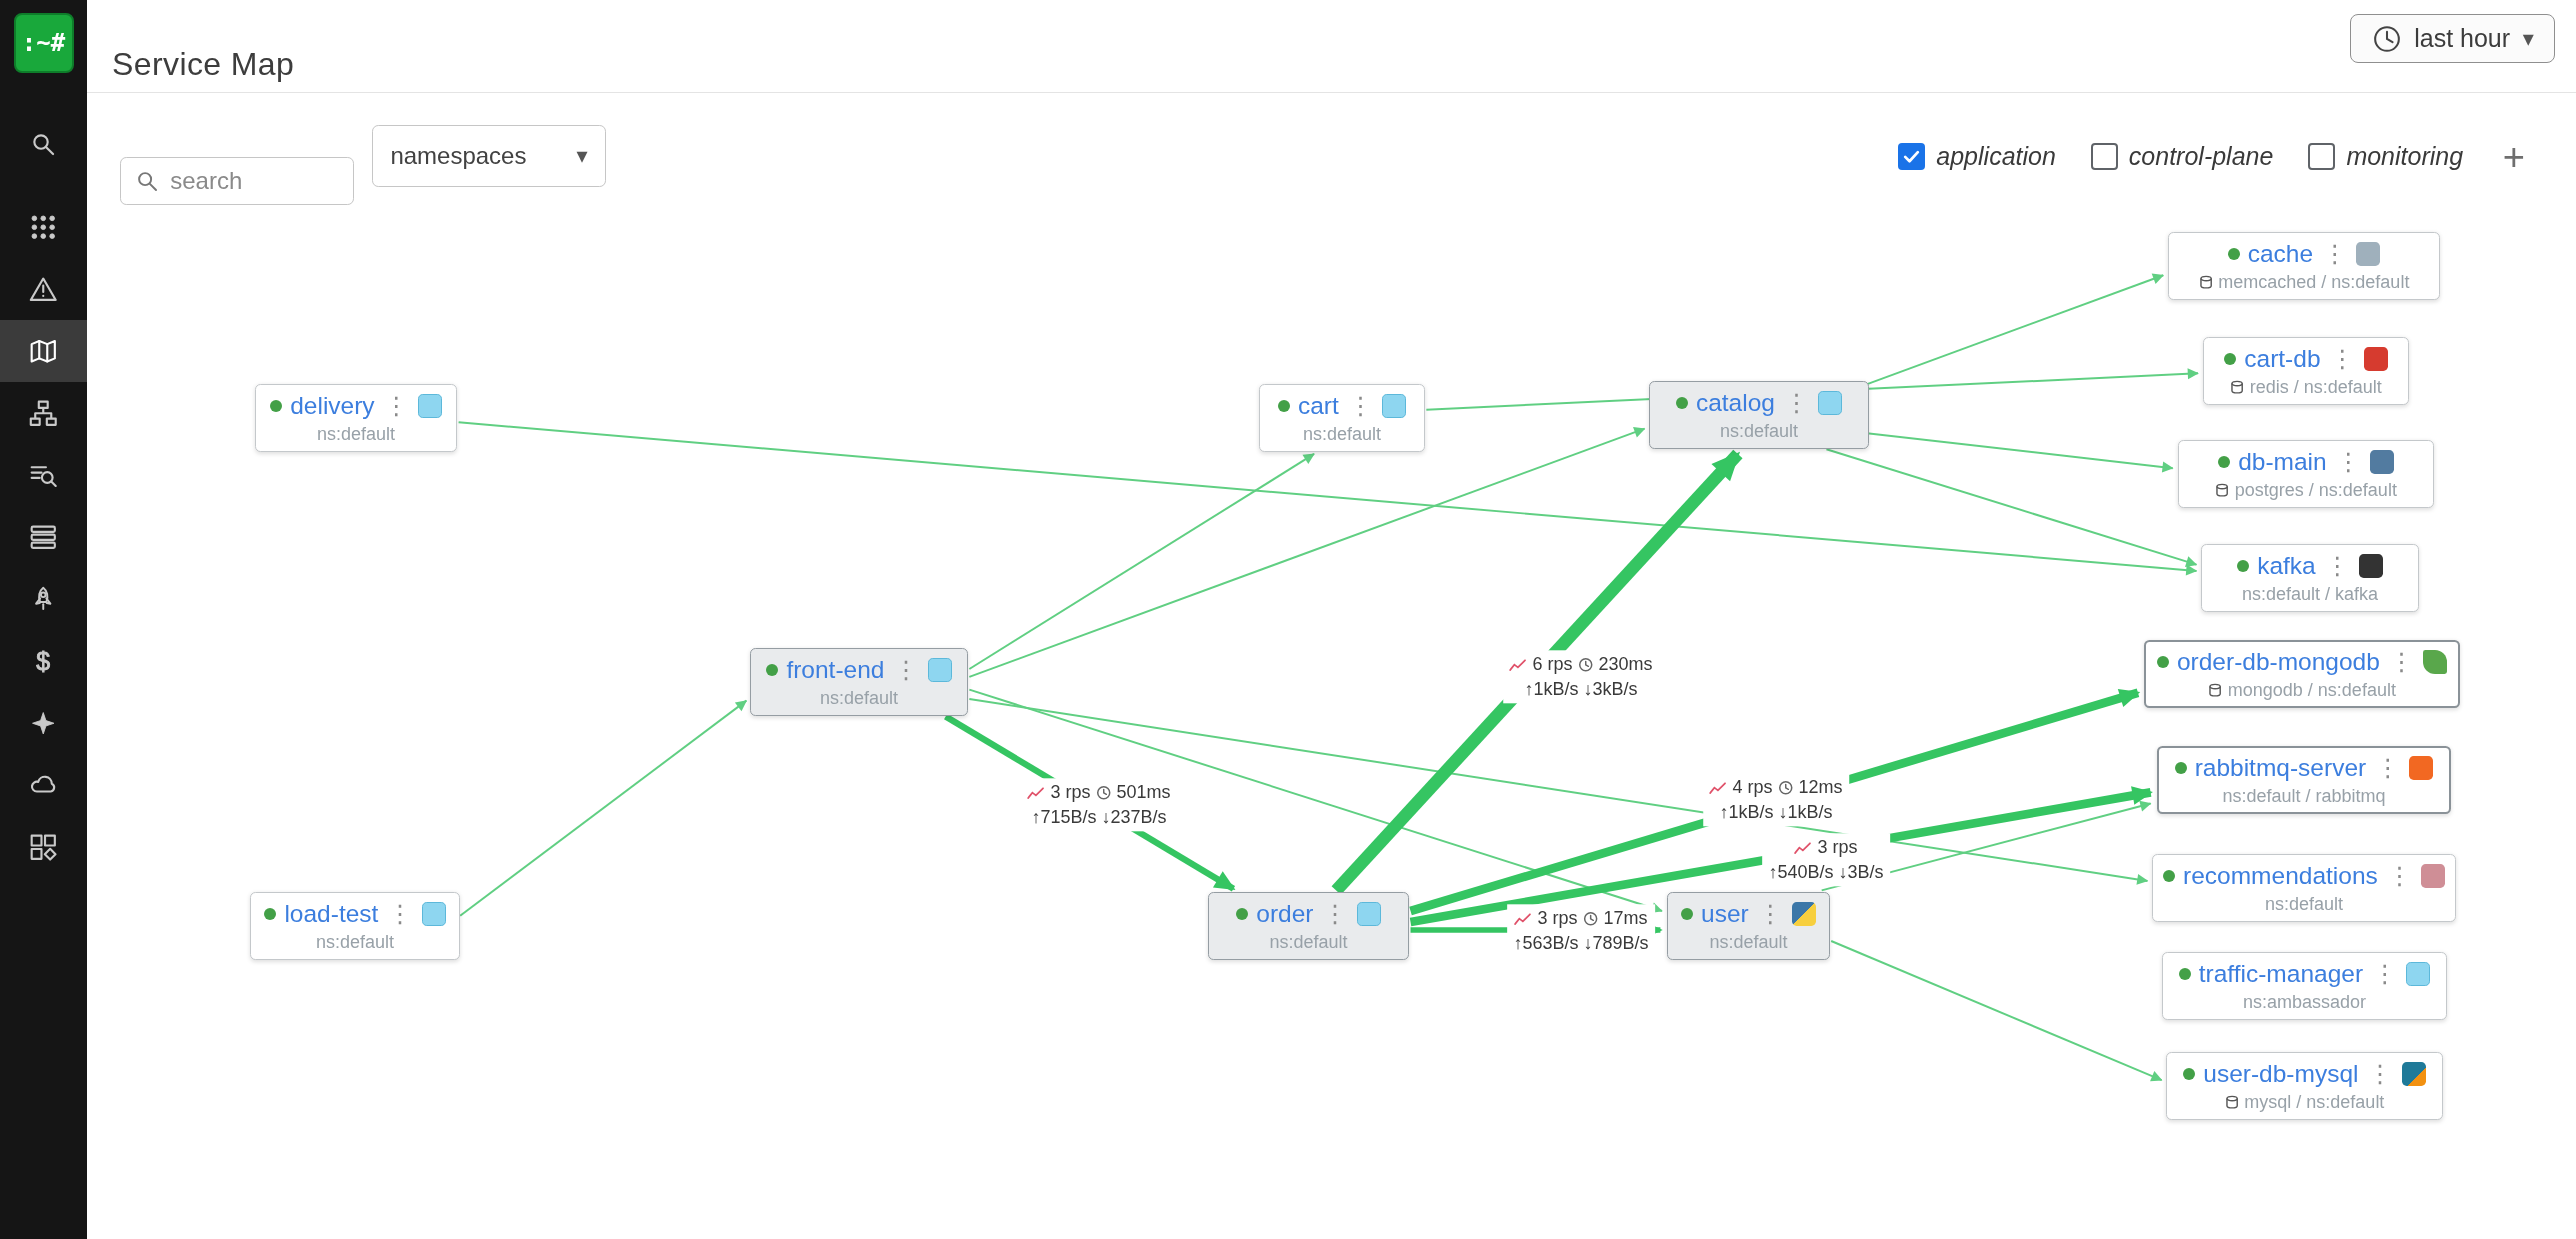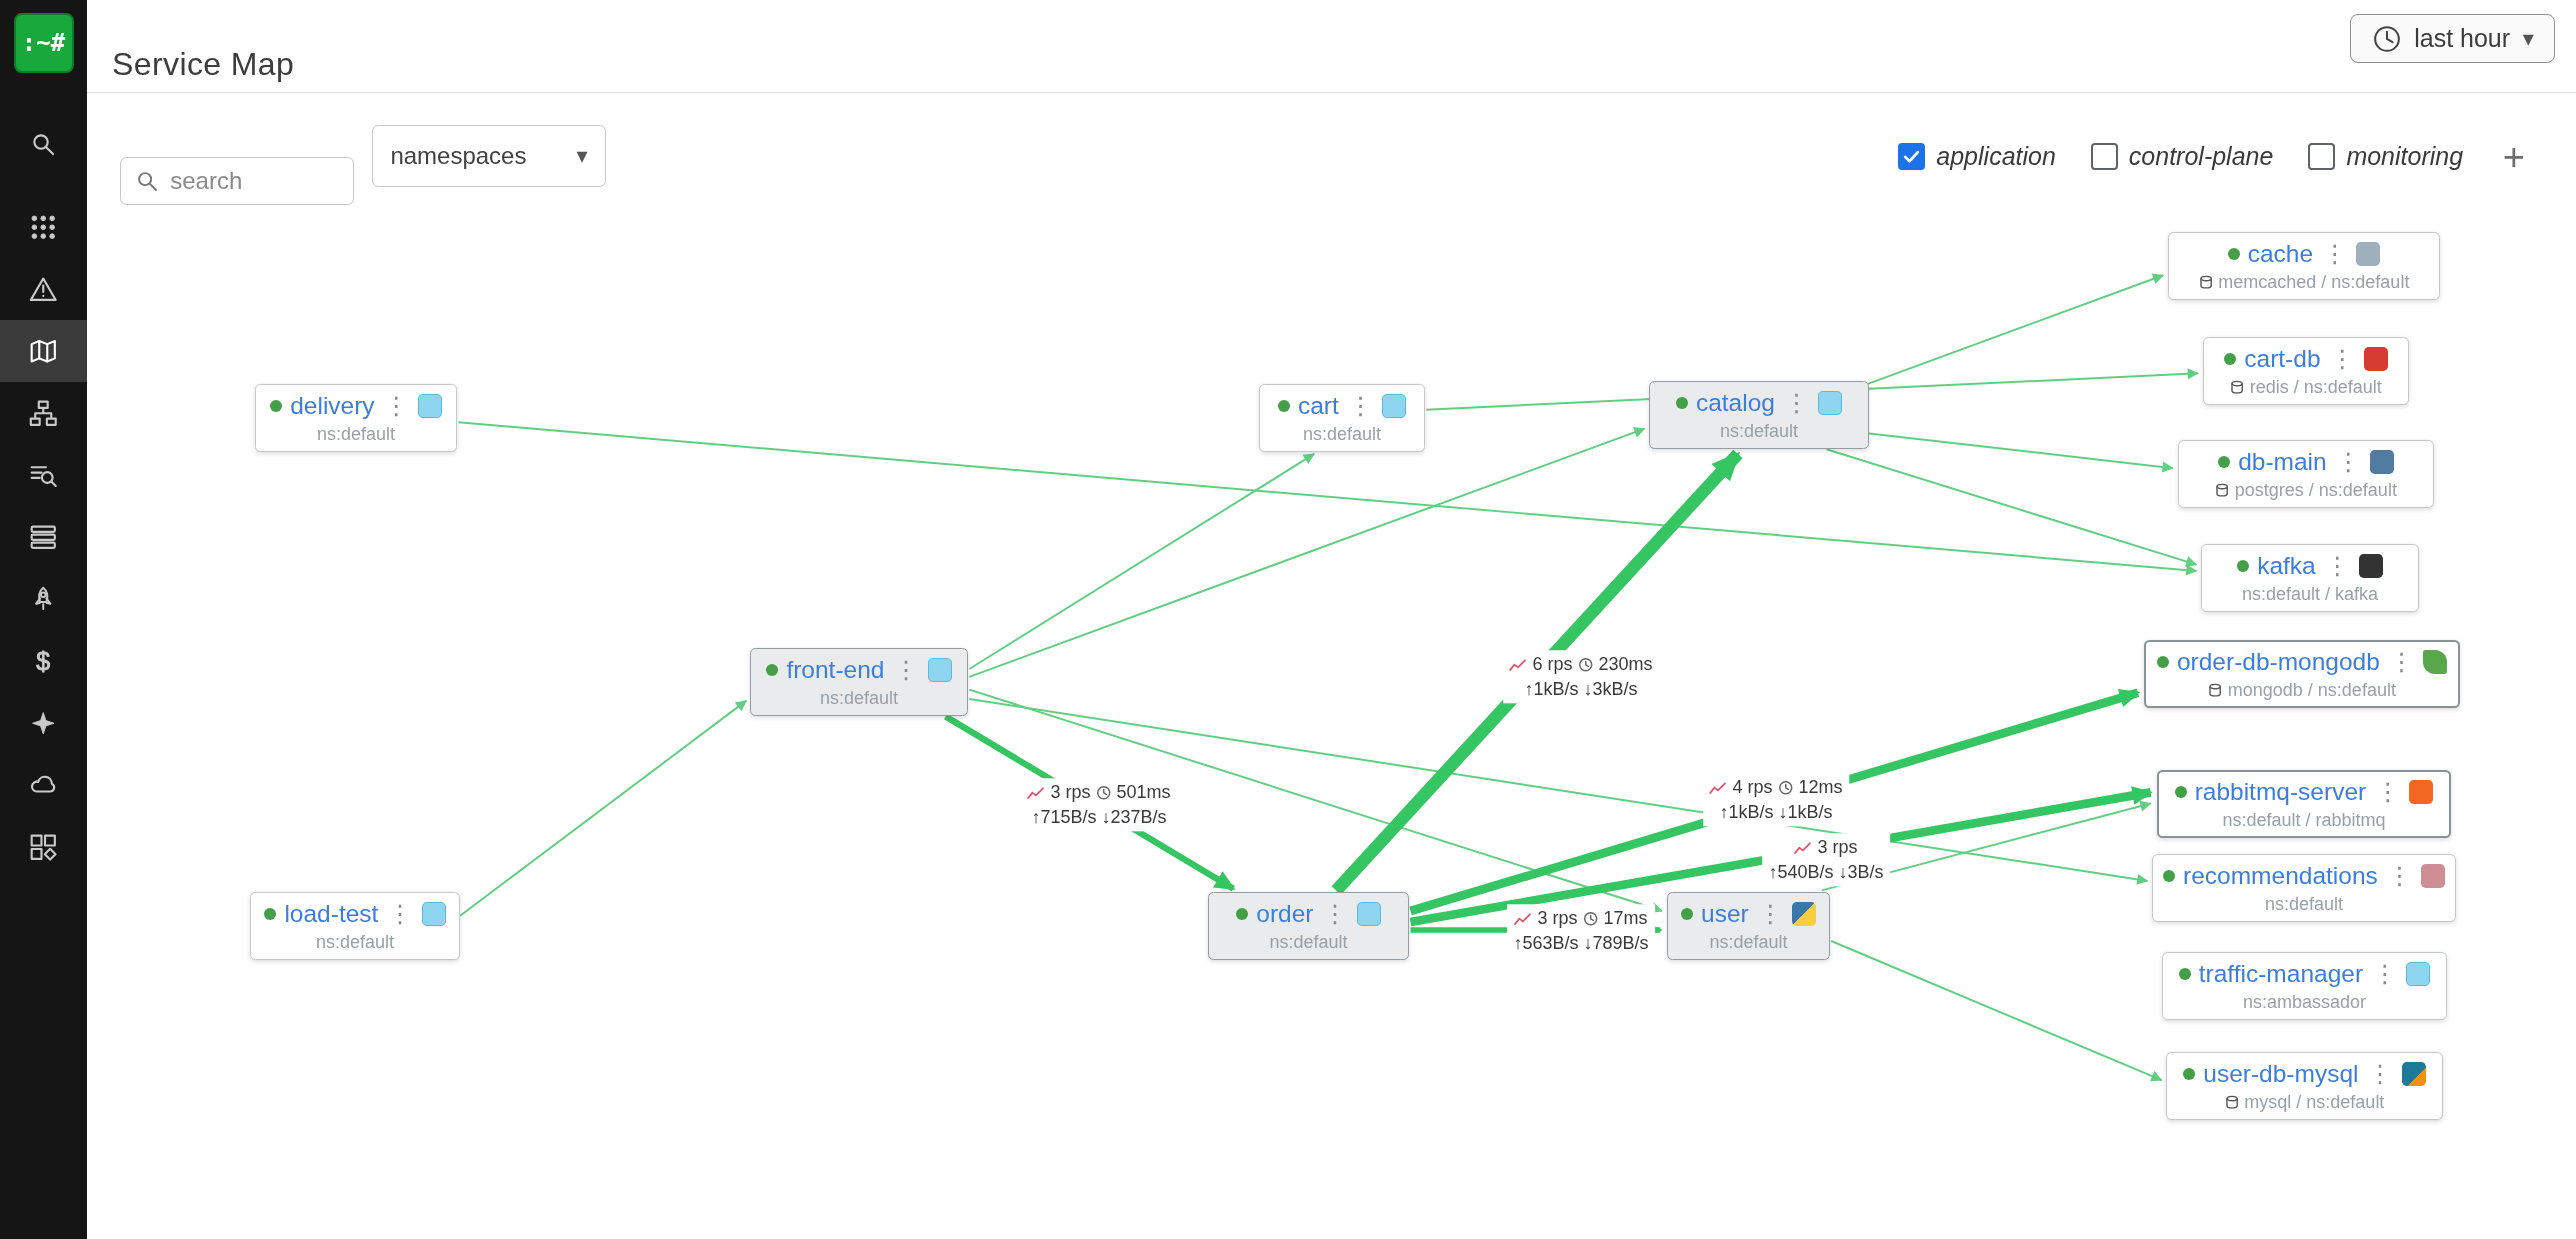--- a/index.html
+++ b/index.html
@@ -483,21 +483,21 @@
   </div>
   <div class="node-sub">
     <svg width="14.2" height="14.2" viewBox="0 0 18 18" fill="none" stroke="#555" stroke-width="1.8">
         <ellipse cx="9" cy="4.5" rx="6.5" ry="2.8"></ellipse>
         <path d="M2.5 4.5 V13.5 A6.5 2.8 0 0 0 15.5 13.5 V4.5"></path>
       </svg>
     <span>mongodb / ns:default</span>
   </div>
 </div>
 
-<div class="node hl" style="left:2157px; top:746px; width:294px;margin-top:24px;">
+<div class="node hl" style="left:2157px; top:746px; width:294px;">
   <div class="node-title">
     <span class="dot"></span>
     <span class="nname">rabbitmq-server</span>
     <span class="kebab">⋮</span>
     <span class="badge b-rabbit"></span>
   </div>
   <div class="node-sub">
       <span>ns:default / rabbitmq</span>
     </div>
 </div>

